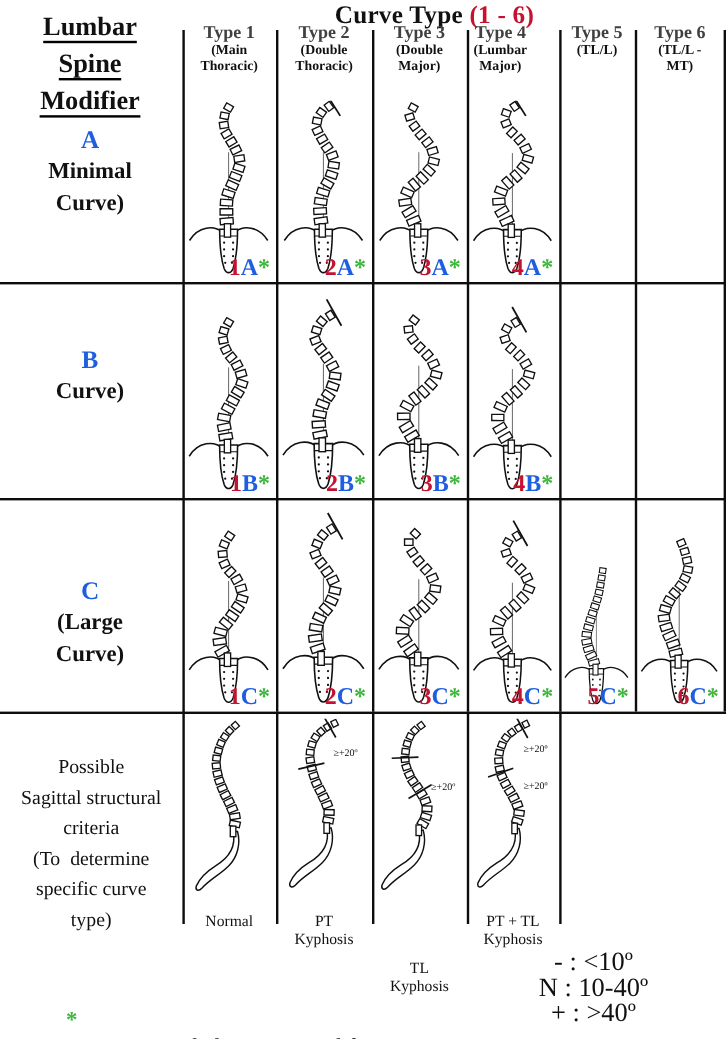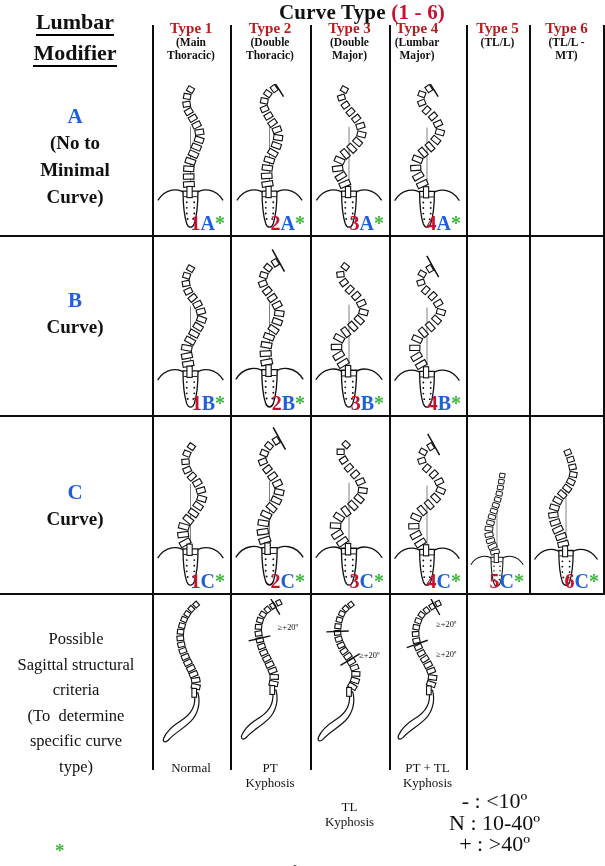--- a/index.html
+++ b/index.html
@@ -6,21 +6,21 @@
   #page{position:relative;width:605px;height:866px;background:#ffffff;
         font-family:"Liberation Serif","DejaVu Serif",serif;color:#111;overflow:hidden;}
   .gridline{position:absolute;background:#0d0d0d;}
   .main-title{position:absolute;left:118px;top:0px;width:488px;text-align:center;
               font-size:21px;font-weight:bold;letter-spacing:.2px;}
   .main-title .red{color:#c41230;}
   .lumbar-title{position:absolute;left:0;top:6px;width:150px;text-align:center;
                 font-weight:bold;font-size:22px;line-height:31px;}
   .lumbar-title .u{border-bottom:2.5px solid #000;padding-bottom:0px;display:inline-block;line-height:24px;}
   .colhead{position:absolute;top:20px;text-align:center;}
-  .colhead .cname{color:#b91c1c;font-weight:bold;font-size:15px;line-height:16px;}
+  .colhead .cname{color:#404040;font-weight:bold;font-size:15px;line-height:16px;}
   .colhead .csub{font-weight:bold;font-size:11.5px;line-height:13px;}
   .rowlabel{position:absolute;left:0;width:150px;text-align:center;font-weight:bold;}
   .rowlabel .letter{color:#1e5fe0;font-size:21px;line-height:26px;}
   .rowlabel .desc{font-size:19px;line-height:27px;}
   .saglabel{position:absolute;left:0;top:626px;width:152px;text-align:center;
             font-size:16.5px;line-height:25.5px;white-space:pre-wrap;}
   .cell{position:absolute;}
   .cell svg{position:absolute;left:0;top:0;width:100%;height:100%;}
   .cell-label{position:absolute;right:3px;bottom:0px;font-weight:bold;font-size:20px;line-height:20px;}
   .cell-label .n{color:#c41230;}
@@ -36,20 +36,21 @@
 <body>
 
 <div id="page">
 
   <div class="main-title">
     <span>Curve Type </span><span class="red">(1 - 6)</span>
   </div>
 
   <div class="lumbar-title" id="lumbar-title">
       <div><span class="u">Lumbar</span></div>
+      <div><span class="u">Spine</span></div>
       <div><span class="u">Modifier</span></div>
     </div>
 
   <div id="colheads">
       <div class="colhead" style="left: 152px; width: 78px;">
         <div class="cname">Type 1</div>
         <div class="csub">(Main</div>
         <div class="csub">Thoracic)</div>
       </div>
       <div class="colhead" style="left: 230px; width: 80px;">
@@ -73,30 +74,30 @@
       </div>
       <div class="colhead" style="left: 529px; width: 75px;">
         <div class="cname">Type 6</div>
         <div class="csub">(TL/L -</div>
         <div class="csub">MT)</div>
       </div>
     </div>
   <div id="rowlabels">
       <div class="rowlabel" style="top: 103px;">
         <div class="letter">A</div>
-        <div class="desc">(No to</div>
         <div class="desc">Minimal</div>
         <div class="desc">Curve)</div>
       </div>
       <div class="rowlabel" style="top: 287px;">
         <div class="letter">B</div>
         <div class="desc">Curve)</div>
       </div>
       <div class="rowlabel" style="top: 479px;">
         <div class="letter">C</div>
+        <div class="desc">(Large</div>
         <div class="desc">Curve)</div>
       </div>
     </div>
   <div id="gridlines">
       <div class="gridline" style="left: 152px; top: 25px; width: 1.6px; height: 745px;"></div>
       <div class="gridline" style="left: 230px; top: 25px; width: 1.6px; height: 568px;"></div>
       <div class="gridline" style="left: 310px; top: 25px; width: 1.6px; height: 568px;"></div>
       <div class="gridline" style="left: 389px; top: 25px; width: 1.6px; height: 568px;"></div>
       <div class="gridline" style="left: 466px; top: 25px; width: 1.6px; height: 568px;"></div>
       <div class="gridline" style="left: 529px; top: 25px; width: 1.6px; height: 568px;"></div>

